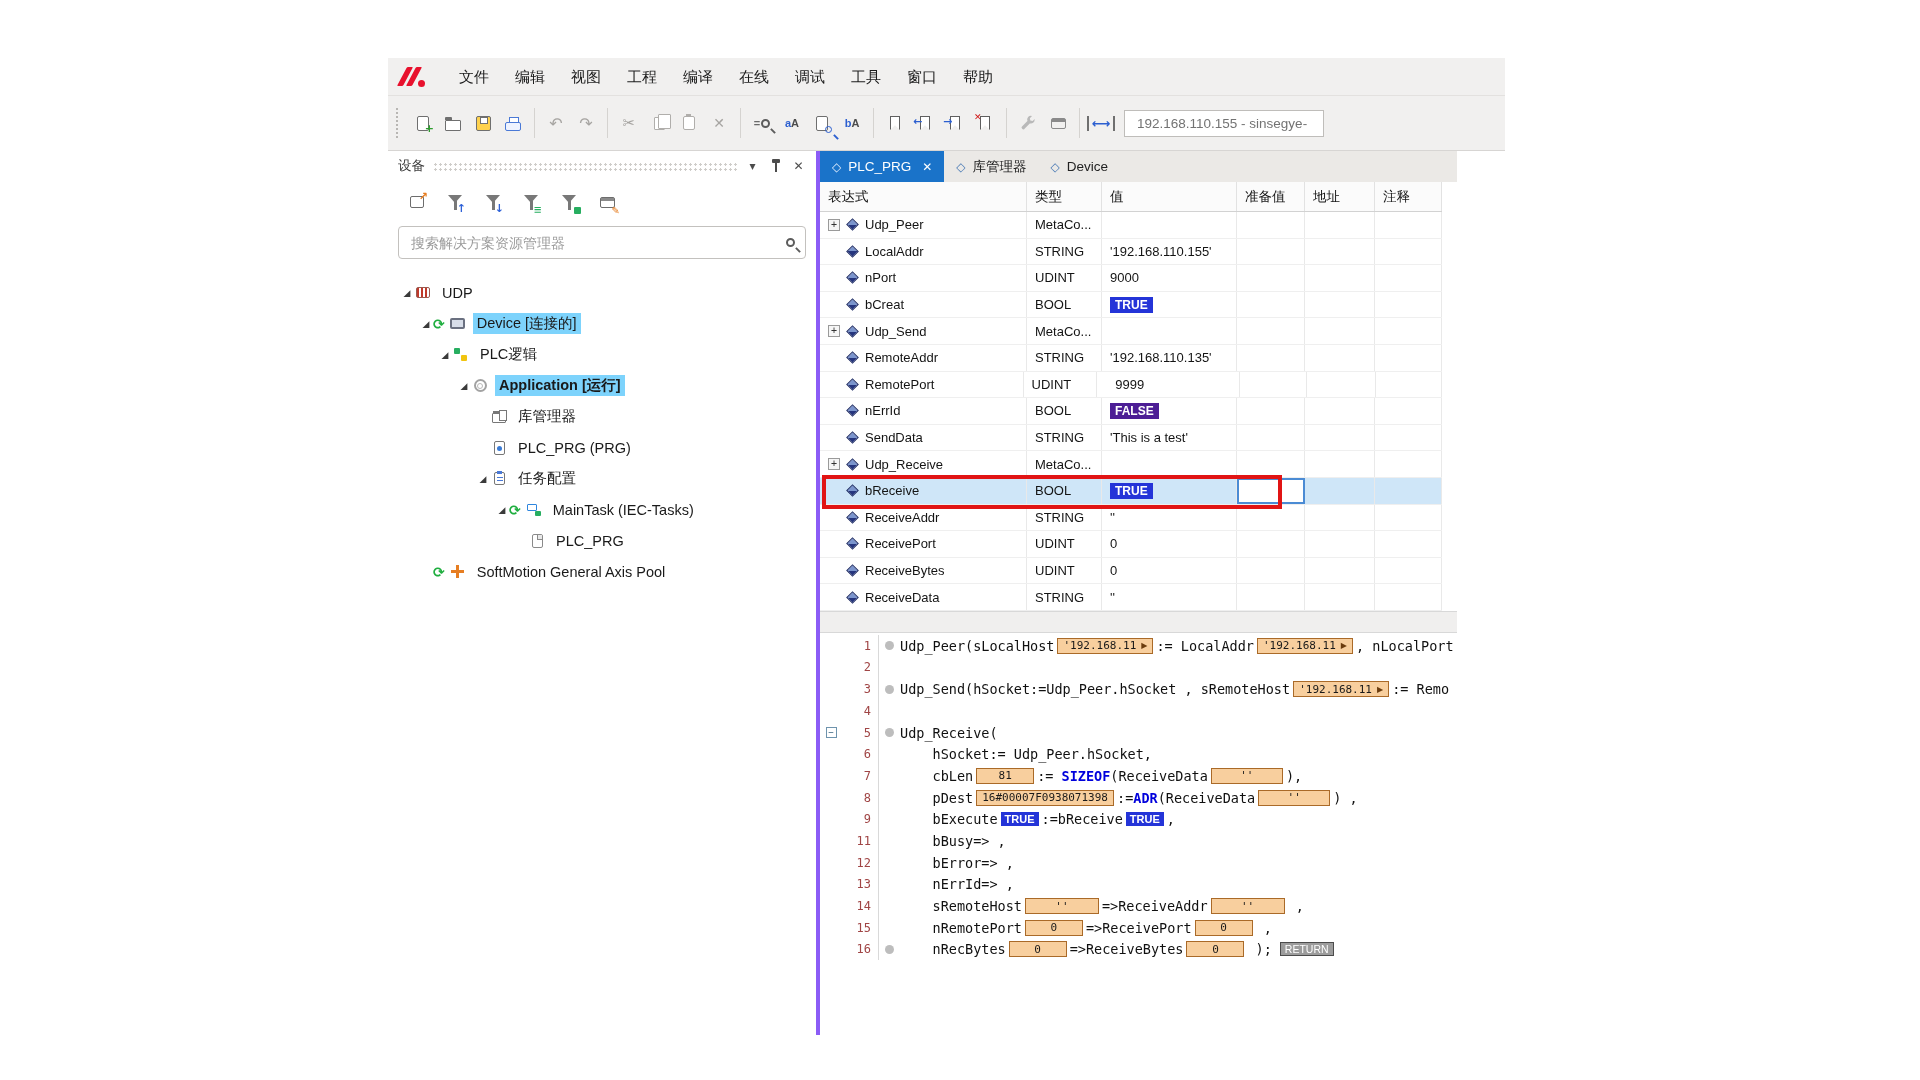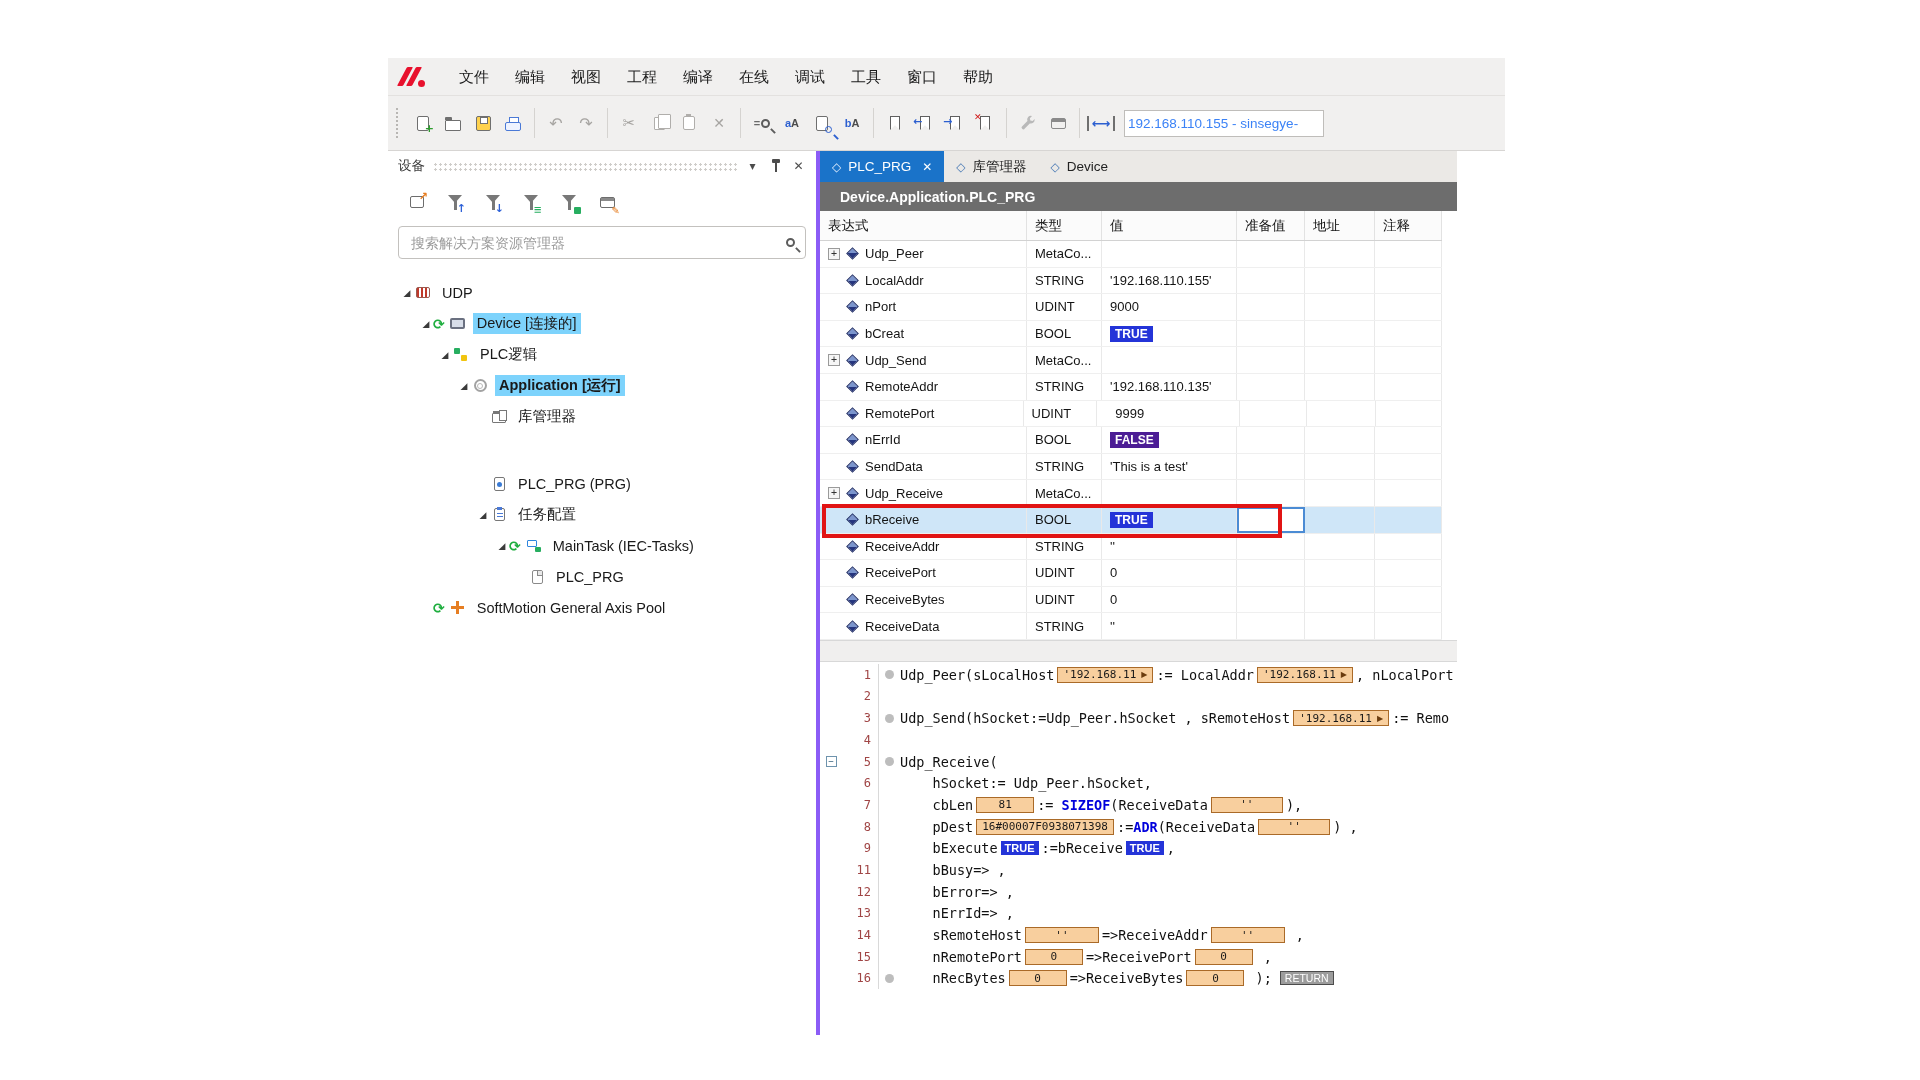--- a/index.html
+++ b/index.html
@@ -33,21 +33,21 @@
   .clip{width:12px;height:14px;background:#fff;border:1.5px solid #b0aeab;border-radius:2px;position:relative;}
   .clip::before{content:'';position:absolute;top:-3px;left:2px;width:5px;height:3px;background:#b0aeab;}
   .mag{width:9px;height:9px;border:2px solid #5c5c5c;border-radius:50%;position:relative;}
   .mag::after{content:'';position:absolute;width:2px;height:6px;background:#5c5c5c;transform:rotate(-45deg);left:9px;top:7px;}
   .mag.blue{border-color:#2c5fd0;}.mag.blue::after{background:#2c5fd0;}
   .bkm{width:10px;height:14px;background:#fff;border:1.5px solid #5f5f5f;clip-path:polygon(0 0,100% 0,100% 100%,50% 66%,0 100%);}
   .rep{font-size:11px;color:#4c4c4c;font-weight:bold;}
   .win{width:15px;height:11px;border:1.5px solid #8a8a8a;border-radius:2px;position:relative;}
   .win::before{content:'';position:absolute;top:0px;left:0px;right:0px;height:3px;background:#8a8a8a;}
   .gw{font-family:"DejaVu Sans",sans-serif;font-size:13px;color:#2c5fd0;font-weight:bold;border-left:2px solid #6f6f6f;border-right:2px solid #6f6f6f;padding:0 3px;line-height:15px;}
-  #ipcombo{width:200px;height:27px;border:1px solid #bfbdba;background:#fff;font-size:13.5px;color:#3b82f6;padding:0 3px;margin-left:8px;overflow:hidden;white-space:nowrap;line-height:25px;}
+  #ipcombo{width:200px;height:27px;border:1px solid #bfbdba;background:#fff;font-size:13.5px;color:#737373;padding:0 12px;margin-left:8px;overflow:hidden;white-space:nowrap;line-height:25px;}
 
   
   #content{display:flex;height:884px;}
   
   #devpanel{width:432px;border-right:4px solid #8b5cf6;background:#fff;display:flex;flex-direction:column;}
   #devhdr{height:30px;display:flex;align-items:center;padding:0 8px 0 10px;}
   #devtitle{font-size:13.5px;color:#3c3c3c;margin-right:8px;}
   #devdots{flex:1;height:9px;background-image:radial-gradient(circle,#cfcdca 1px,transparent 1.3px);background-size:5px 5px;}
   .hbtn{width:19px;height:19px;display:flex;align-items:center;justify-content:center;margin-left:4px;color:#4c4c4c;font-size:12px;font-family:"DejaVu Sans",sans-serif;}
   .pinb{width:2px;height:9px;background:#4c4c4c;position:relative;margin-top:3px;}
@@ -310,21 +310,21 @@
             </span>
             <span class="tlabel hl b">Application [运行]</span>
           </div>
           <div class="trow" style="padding-left: 88px;">
             <span class="trs"></span>
             <span class="tico">
               <span class="ti-lib"></span>
             </span>
             <span class="tlabel">库管理器</span>
           </div>
-          <div class="trow" style="padding-left: 88px; margin-top: 36px;">
+          <div class="trow" style="padding-left: 88px;">
             <span class="trs"></span>
             <span class="tico">
               <span class="ti-pou"></span>
             </span>
             <span class="tlabel">PLC_PRG (PRG)</span>
           </div>
           <div class="trow" style="padding-left: 88px;">
             <span class="trs">◢</span>
             <span class="tico">
               <span class="ti-task"></span>
@@ -365,23 +365,20 @@
           </div>
           <div class="tab">
             <span class="tagic">◇</span>
             <span>库管理器</span>
           </div>
           <div class="tab">
             <span class="tagic">◇</span>
             <span>Device</span>
           </div>
         </div>
-      <div id="crumbbar">
-        <span>Device.Application.PLC_PRG</span>
-      </div>
       <div id="tablewrap">
         <div id="whead">
             <div class="hc" style="width: 207px;">表达式</div>
             <div class="hc" style="width: 75px;">类型</div>
             <div class="hc" style="width: 135px;">值</div>
             <div class="hc" style="width: 68px;">准备值</div>
             <div class="hc" style="width: 70px;">地址</div>
             <div class="hc" style="width: 67px;">注释</div>
           </div>
         <div id="wrows">

